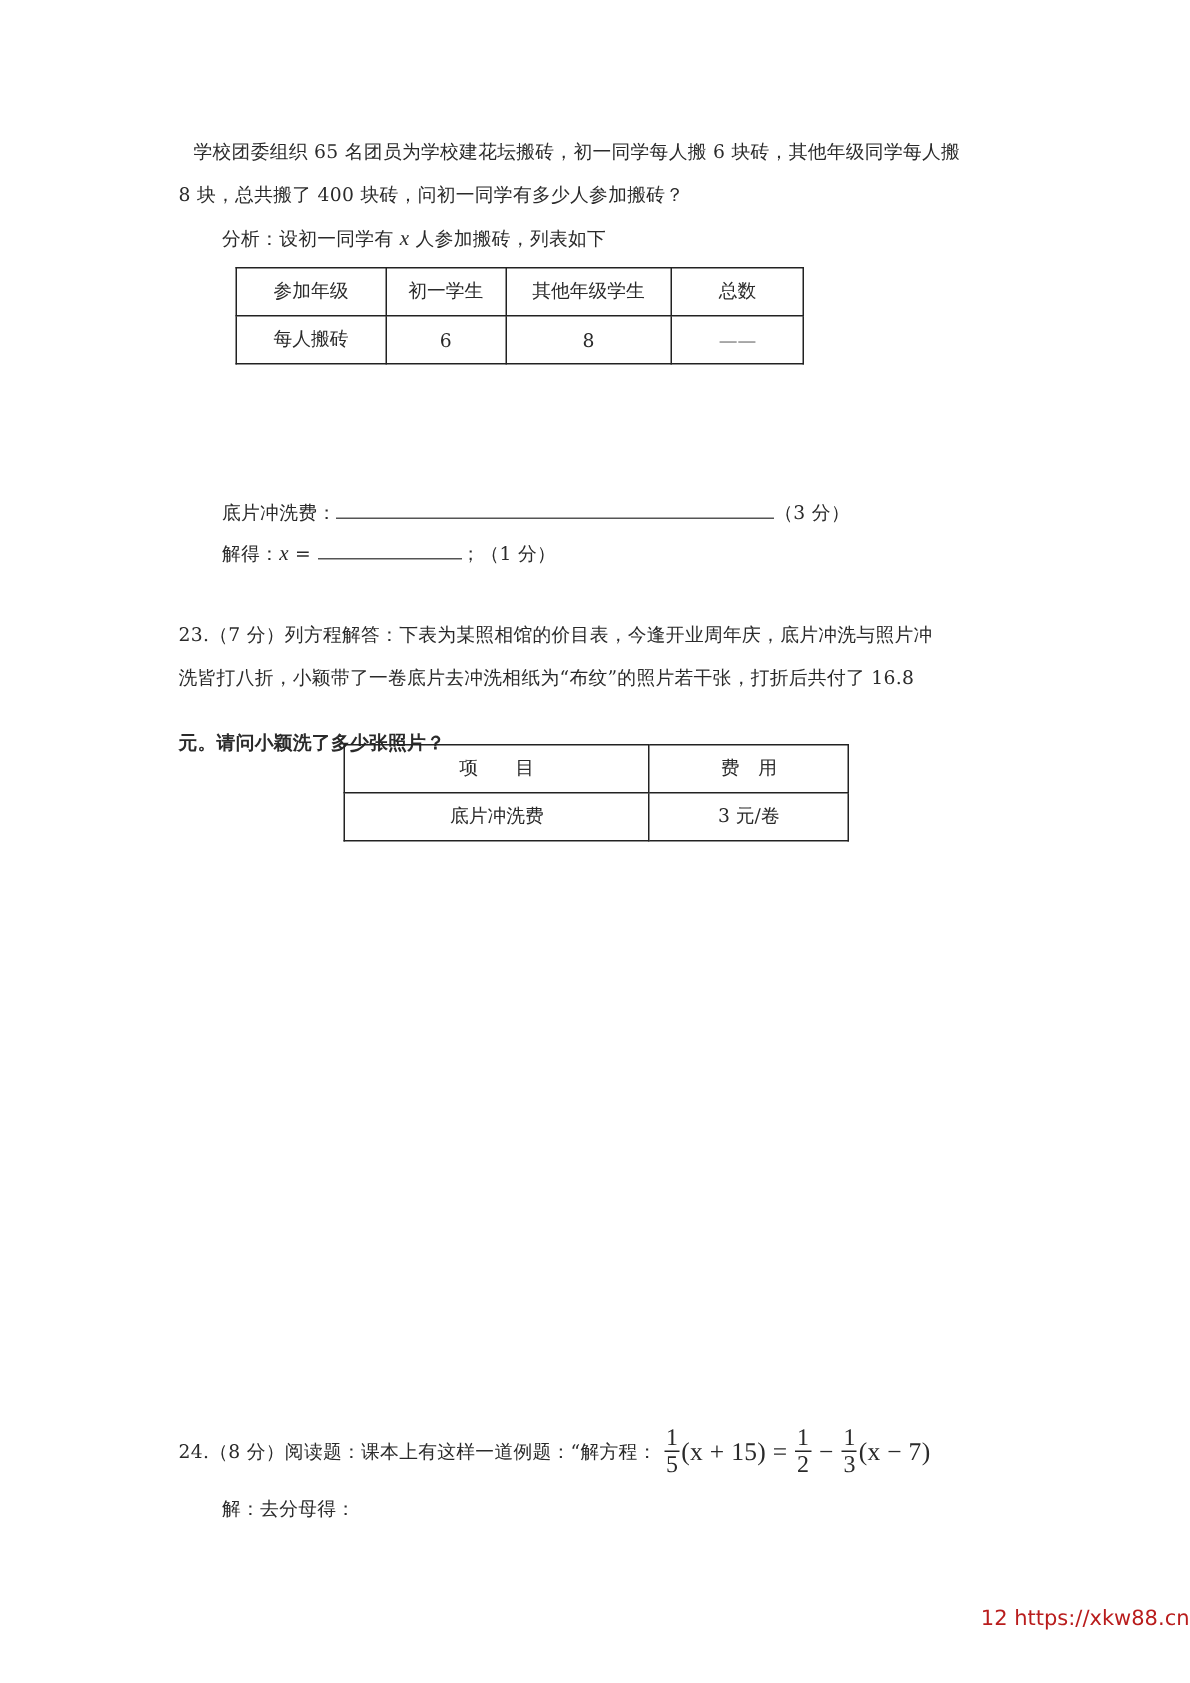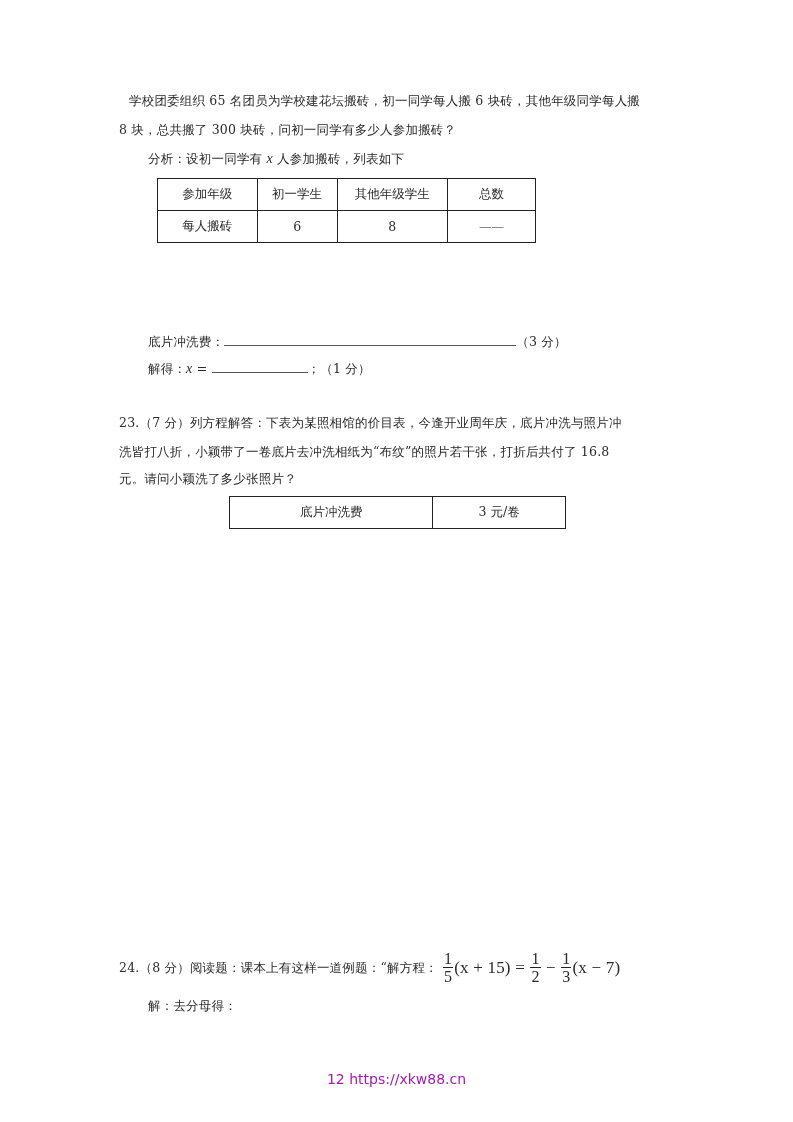--- a/index.html
+++ b/index.html
@@ -7,28 +7,28 @@
          font-family: "DejaVu Serif", "Liberation Serif", serif; color: #2a2a2a; }
   .txt { position: absolute; font-size: 12.5px; line-height: 18px; white-space: nowrap; letter-spacing: 0.2px; }
   .ital { font-style: italic; font-family: "Liberation Serif", "DejaVu Serif", serif; font-size: 14px; }
   table { position: absolute; border-collapse: collapse; font-size: 12.5px; }
   td { border: 1.2px solid #222; text-align: center; vertical-align: middle; padding: 0; color: #2a2a2a; }
   .blank { display: inline-block; border-bottom: 1px solid #555; height: 12px; vertical-align: baseline; }
   .frac { display: inline-block; vertical-align: middle; text-align: center; font-family: "Liberation Serif", serif; font-size: 16px; line-height: 17px; margin: 0 1px; }
   .frac .num { display: block; border-bottom: 1px solid #222; padding: 0 1px; }
   .frac .den { display: block; }
   .eq { font-family: "Liberation Serif", serif; font-size: 17px; margin-top: 15px; }
-  .footer { position: absolute; left: 0; width: 793px; top: 1071px; text-align: center;
-            font-family: "DejaVu Sans", "Liberation Sans", sans-serif; font-size: 14px; color: #a21caf; }
+  .footer { position: absolute; left: 0; width: 793px; top: 1071px; text-align: right;
+            font-family: "DejaVu Sans", "Liberation Sans", sans-serif; font-size: 14px; color: #b91c1c; }
 </style>
 </head>
 <body>
 
 <div class="txt" style="left:129px; top:92px;">学校团委组织 65 名团员为学校建花坛搬砖，初一同学每人搬 6 块砖，其他年级同学每人搬</div>
-<div class="txt" style="left:119px; top:121px;">8 块，总共搬了 300 块砖，问初一同学有多少人参加搬砖？</div>
+<div class="txt" style="left:119px; top:121px;">8 块，总共搬了 400 块砖，问初一同学有多少人参加搬砖？</div>
 <div class="txt" style="left:148px; top:150px;">
   <span>分析：设初一同学有 </span><span class="ital">x</span><span> 人参加搬砖，列表如下</span>
 </div>
 
 <table style="left:157px; top:178px; width:379px;padding-left:16px;">
   <colgroup>
       <col style="width:100px">
       <col style="width:80px">
       <col style="width:111px">
       <col style="width:88px">
@@ -51,28 +51,32 @@
 
 <div class="txt" style="left:148px; top:333px;">
   <span>底片冲洗费：</span><span class="blank" style="width:292px;"></span><span>（3 分）</span>
 </div>
 <div class="txt" style="left:148px; top:360px;">
   <span>解得：</span><span class="ital">x</span><span> = </span><span class="blank" style="width:96px;"></span><span>；（1 分）</span>
 </div>
 
 <div class="txt" style="left:119px; top:414px;">23.（7 分）列方程解答：下表为某照相馆的价目表，今逢开业周年庆，底片冲洗与照片冲</div>
 <div class="txt" style="left:119px; top:443px;">洗皆打八折，小颖带了一卷底片去冲洗相纸为“布纹”的照片若干张，打折后共付了 16.8</div>
-<div class="txt" style="left:119px; top:470px;">元。请问小颖洗了多少张照片？</div>
+<div class="txt" style="left:119px; top:486px;font-weight:bold;">元。请问小颖洗了多少张照片？</div>
 
 <table style="left:229px; top:496px; width:337px;">
   <colgroup>
       <col style="width:204px">
       <col style="width:133px">
     </colgroup>
   <tbody>
+      <tr style="height:32px">
+    <td>项　　目</td>
+    <td>费　用</td>
+  </tr>
   <tr style="height:32px">
     <td>底片冲洗费</td>
     <td>3 元/卷</td>
   </tr>
 </tbody>
   </table>
 
 <div class="txt" style="left:119px; top:947px; line-height:40px;">
   <span style="vertical-align:middle;margin-top:28px;">24.（8 分）阅读题：课本上有这样一道例题：“解方程：</span>
   <span class="frac"><span class="num">1</span><span class="den">5</span></span><span class="eq" style="vertical-align:middle;">(x + 15) = </span><span class="frac"><span class="num">1</span><span class="den">2</span></span><span class="eq" style="vertical-align:middle;"> − </span><span class="frac"><span class="num">1</span><span class="den">3</span></span><span class="eq" style="vertical-align:middle;">(x − 7)</span>

